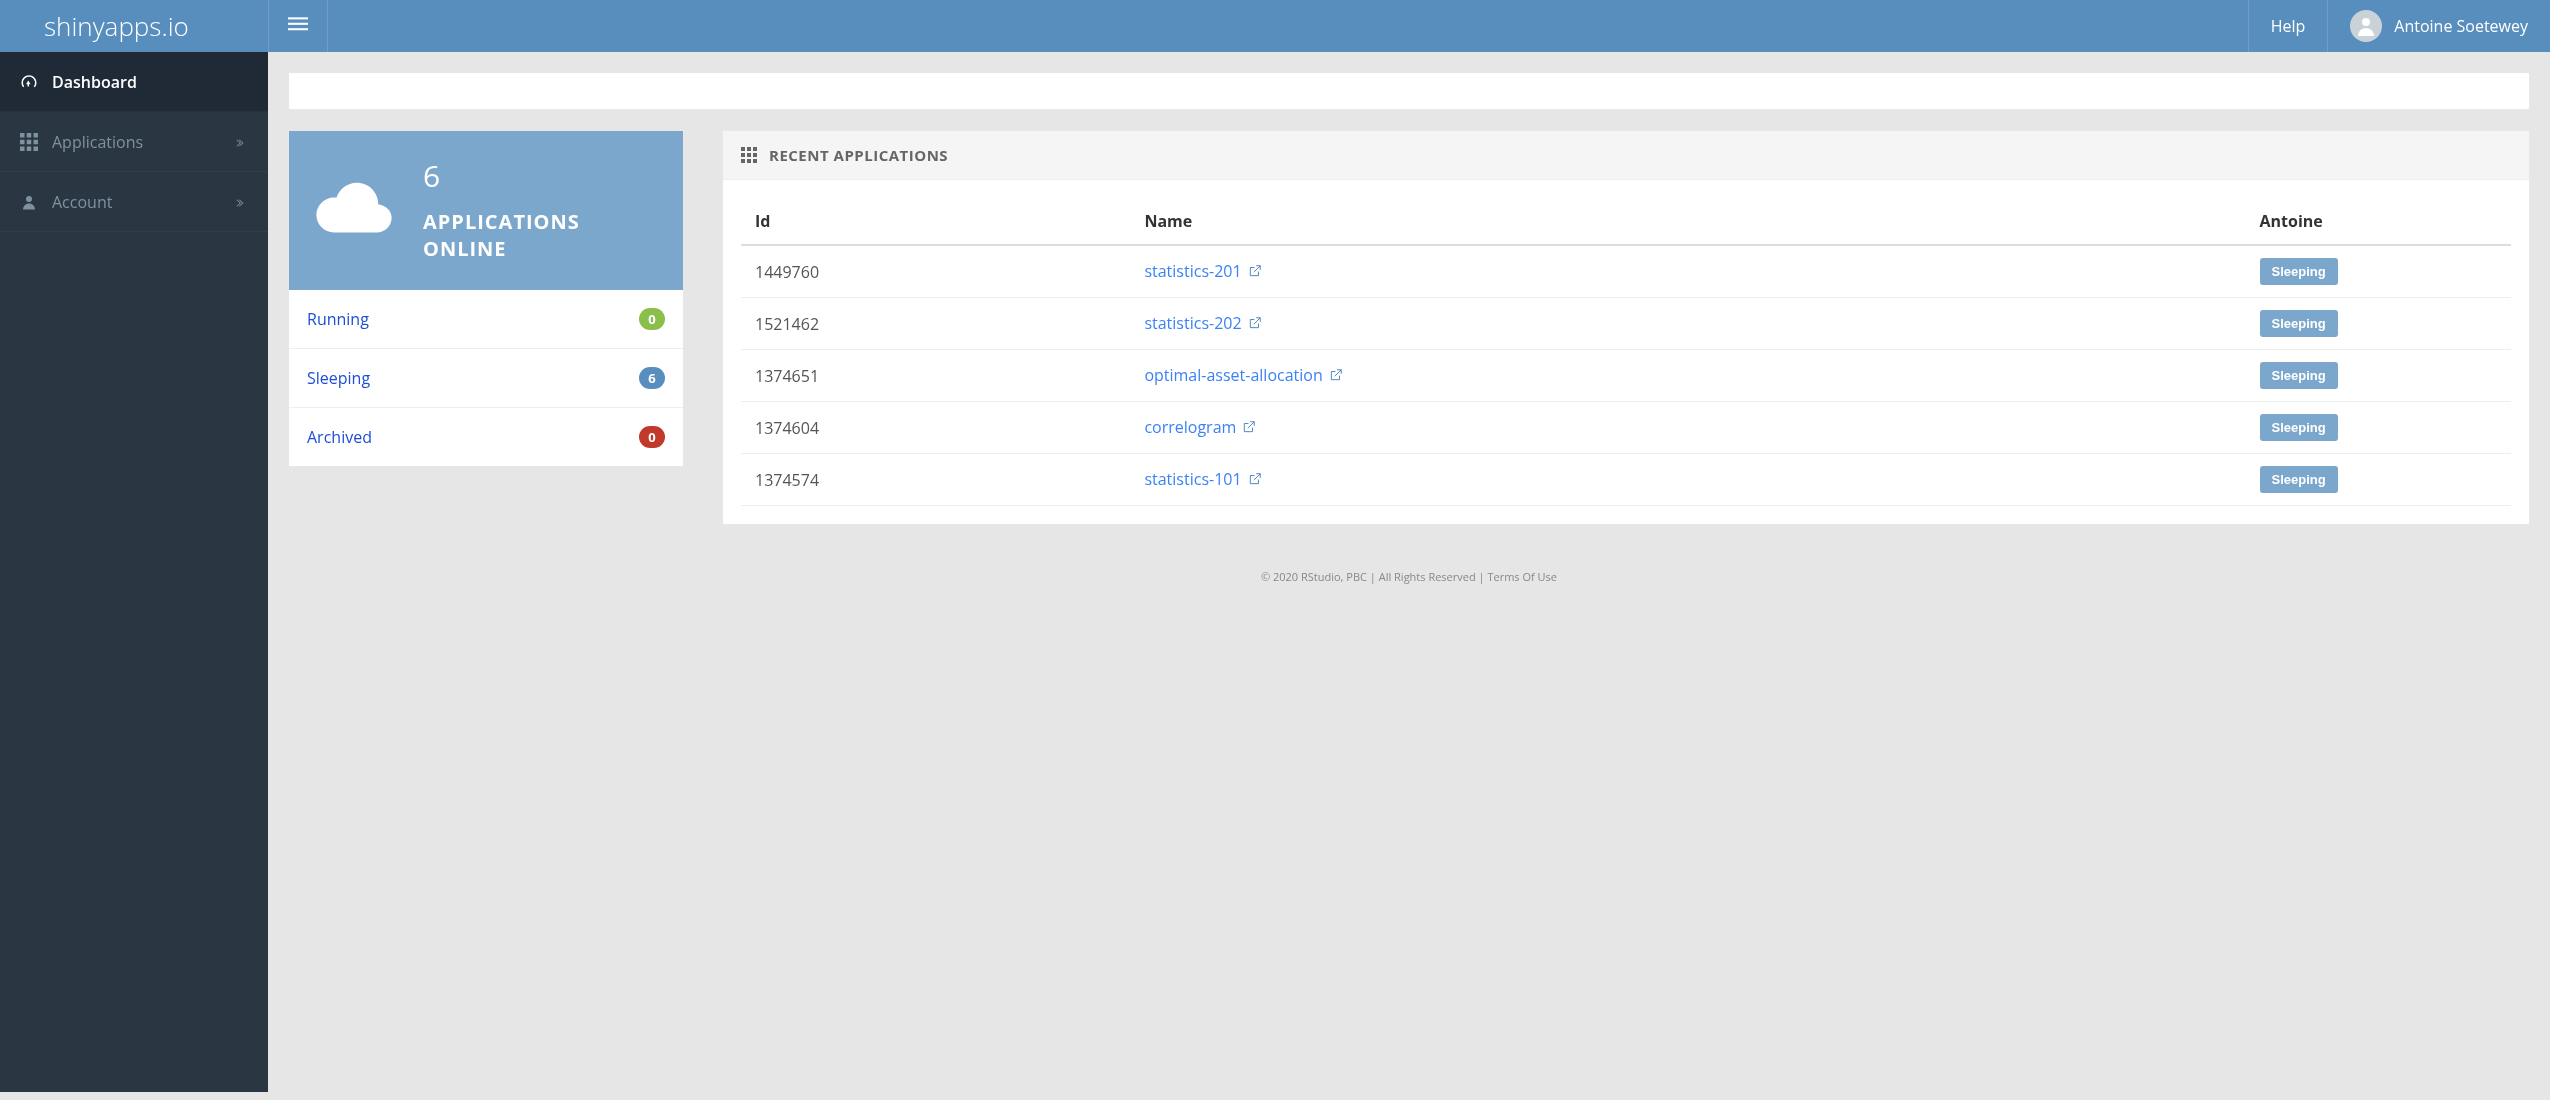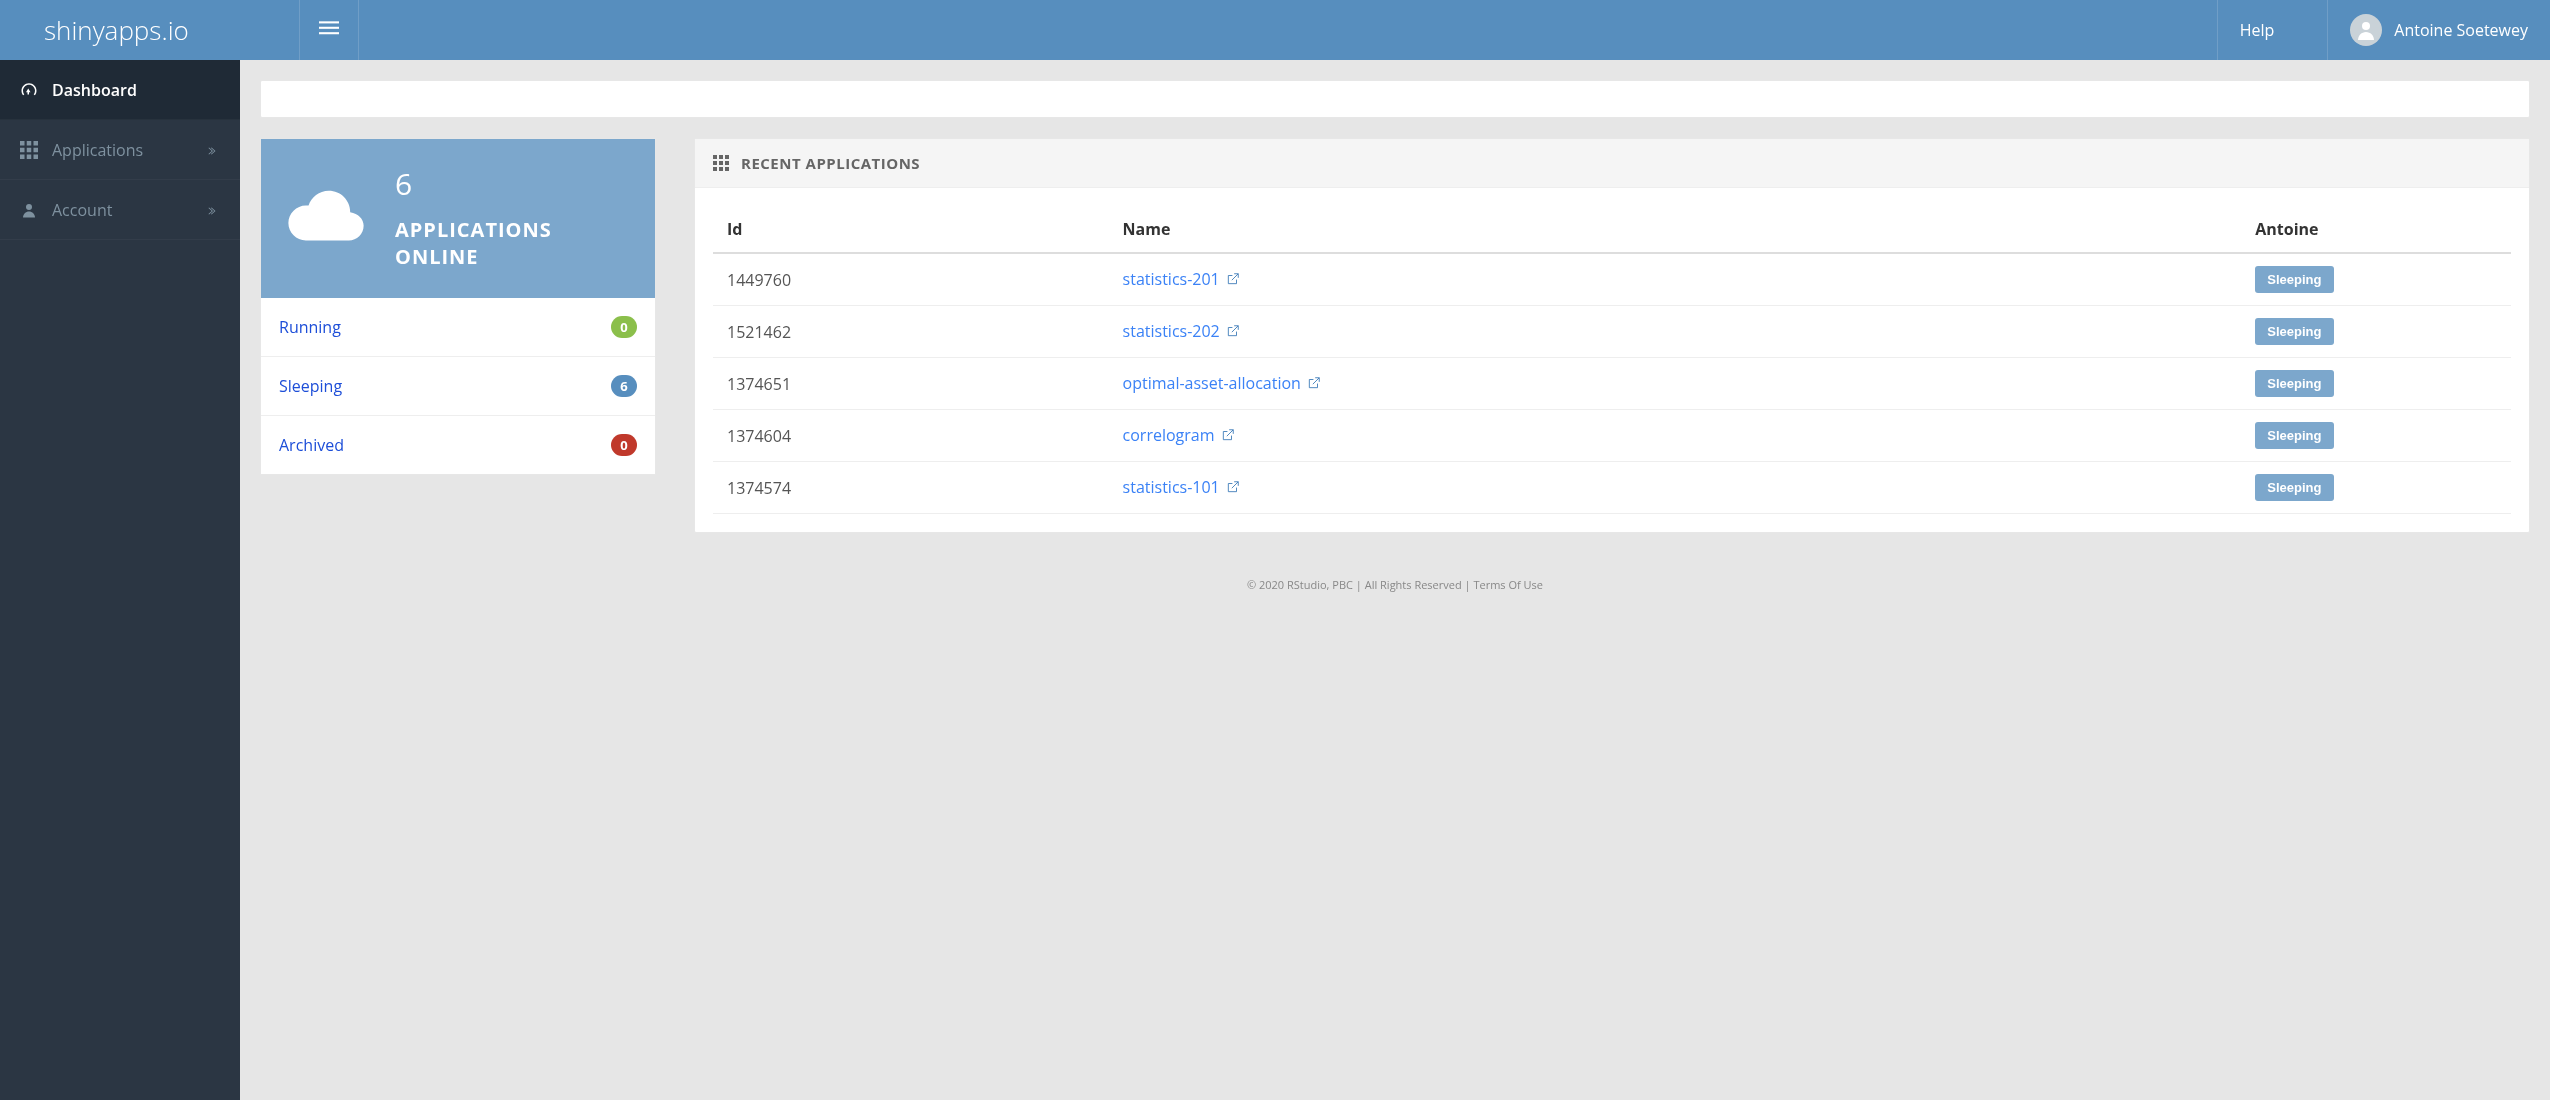--- a/index.html
+++ b/index.html
@@ -1,34 +1,34 @@
 <!DOCTYPE html>
 <html><head>
   <meta charset="utf-8">
   <style>
     * { margin: 0; padding: 0; box-sizing: border-box; }
     body { font-family: "Open Sans", "Helvetica Neue", Arial, sans-serif; font-size: 14px; color: #555; background: #e6e6e6; }
     
     
-    .header { height: 60px; background: #578ebe; display: flex; align-items: center; color: #fff; gap: 31px; }
+    .header { height: 52px; background: #578ebe; display: flex; align-items: center; color: #fff; }
     .logo { width: 268px; padding-left: 44px; font-size: 26px; font-weight: 300; color: #fff; }
     .menu-toggle { width: 60px; height: 60px; display: flex; align-items: center; justify-content: center; border-left: 1px solid rgba(255,255,255,0.15); border-right: 1px solid rgba(255,255,255,0.15); cursor: pointer; }
     .menu-toggle svg { width: 20px; height: 20px; fill: #fff; }
     .header-spacer { flex: 1; }
     .header-item { padding: 0 22px; height: 60px; display: flex; align-items: center; border-left: 1px solid rgba(255,255,255,0.15); font-size: 16px; cursor: pointer; }
     .header-item a { color: #fff; text-decoration: none; }
     .account-label { margin-right: 6px; }
     .avatar { width: 32px; height: 32px; border-radius: 50%; background: #c9d2d8; margin-right: 12px; display: flex; align-items: center; justify-content: center; }
     .avatar svg { width: 24px; height: 24px; fill: #fff; }
     
     
     .layout { display: flex; min-height: calc(100vh - 60px); }
     
     
-    .sidebar { width: 240px; background: #2b3643; }
+    .sidebar { width: 268px; background: #2b3643; }
     .nav { list-style: none; }
     .nav li { display: flex; align-items: center; padding: 0 20px; height: 60px; color: #7e919f; cursor: pointer; border-bottom: 1px solid rgba(255,255,255,0.04); font-size: 16px; position: relative; }
     .nav li.active { background: #1f2a36; color: #fff; font-weight: 600; }
     .nav .nav-icon { width: 28px; display: flex; align-items: center; }
     .nav .nav-icon svg { width: 18px; height: 18px; fill: currentColor; }
     .nav .nav-label { flex: 1; margin-left: 4px; }
     .nav .chev { width: 12px; }
     .nav .chev svg { width: 10px; height: 10px; fill: currentColor; }
     
     

